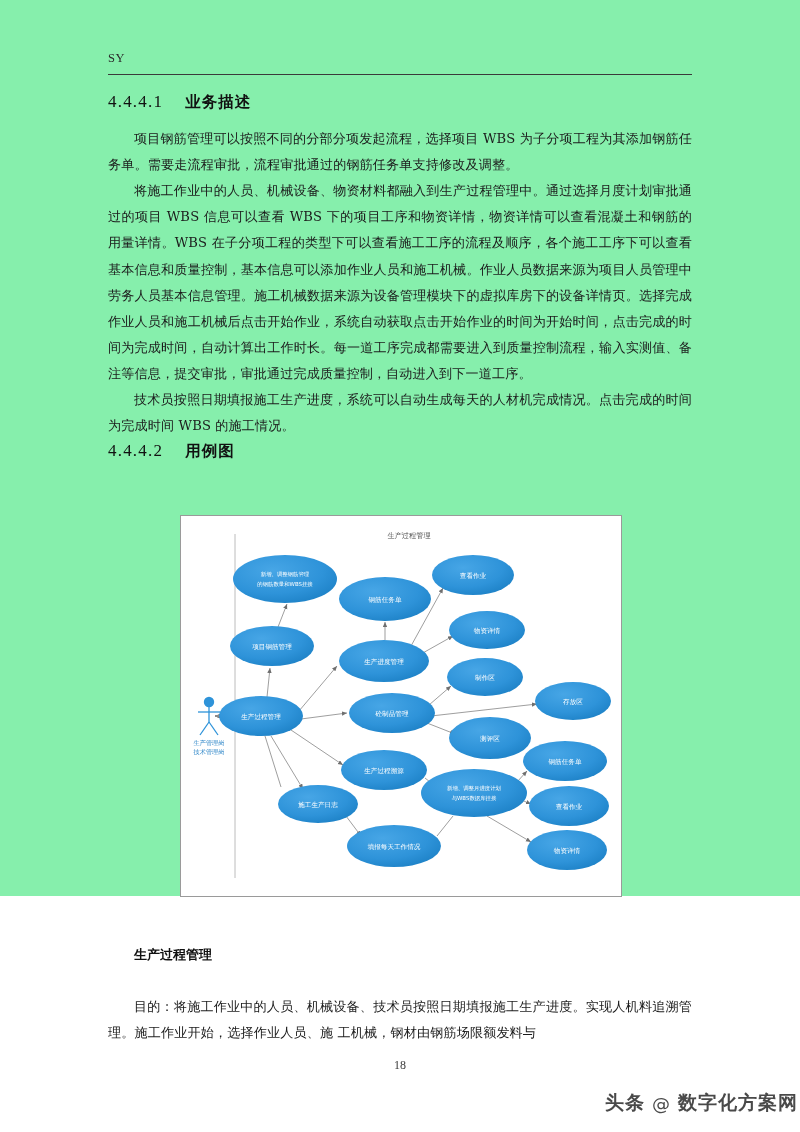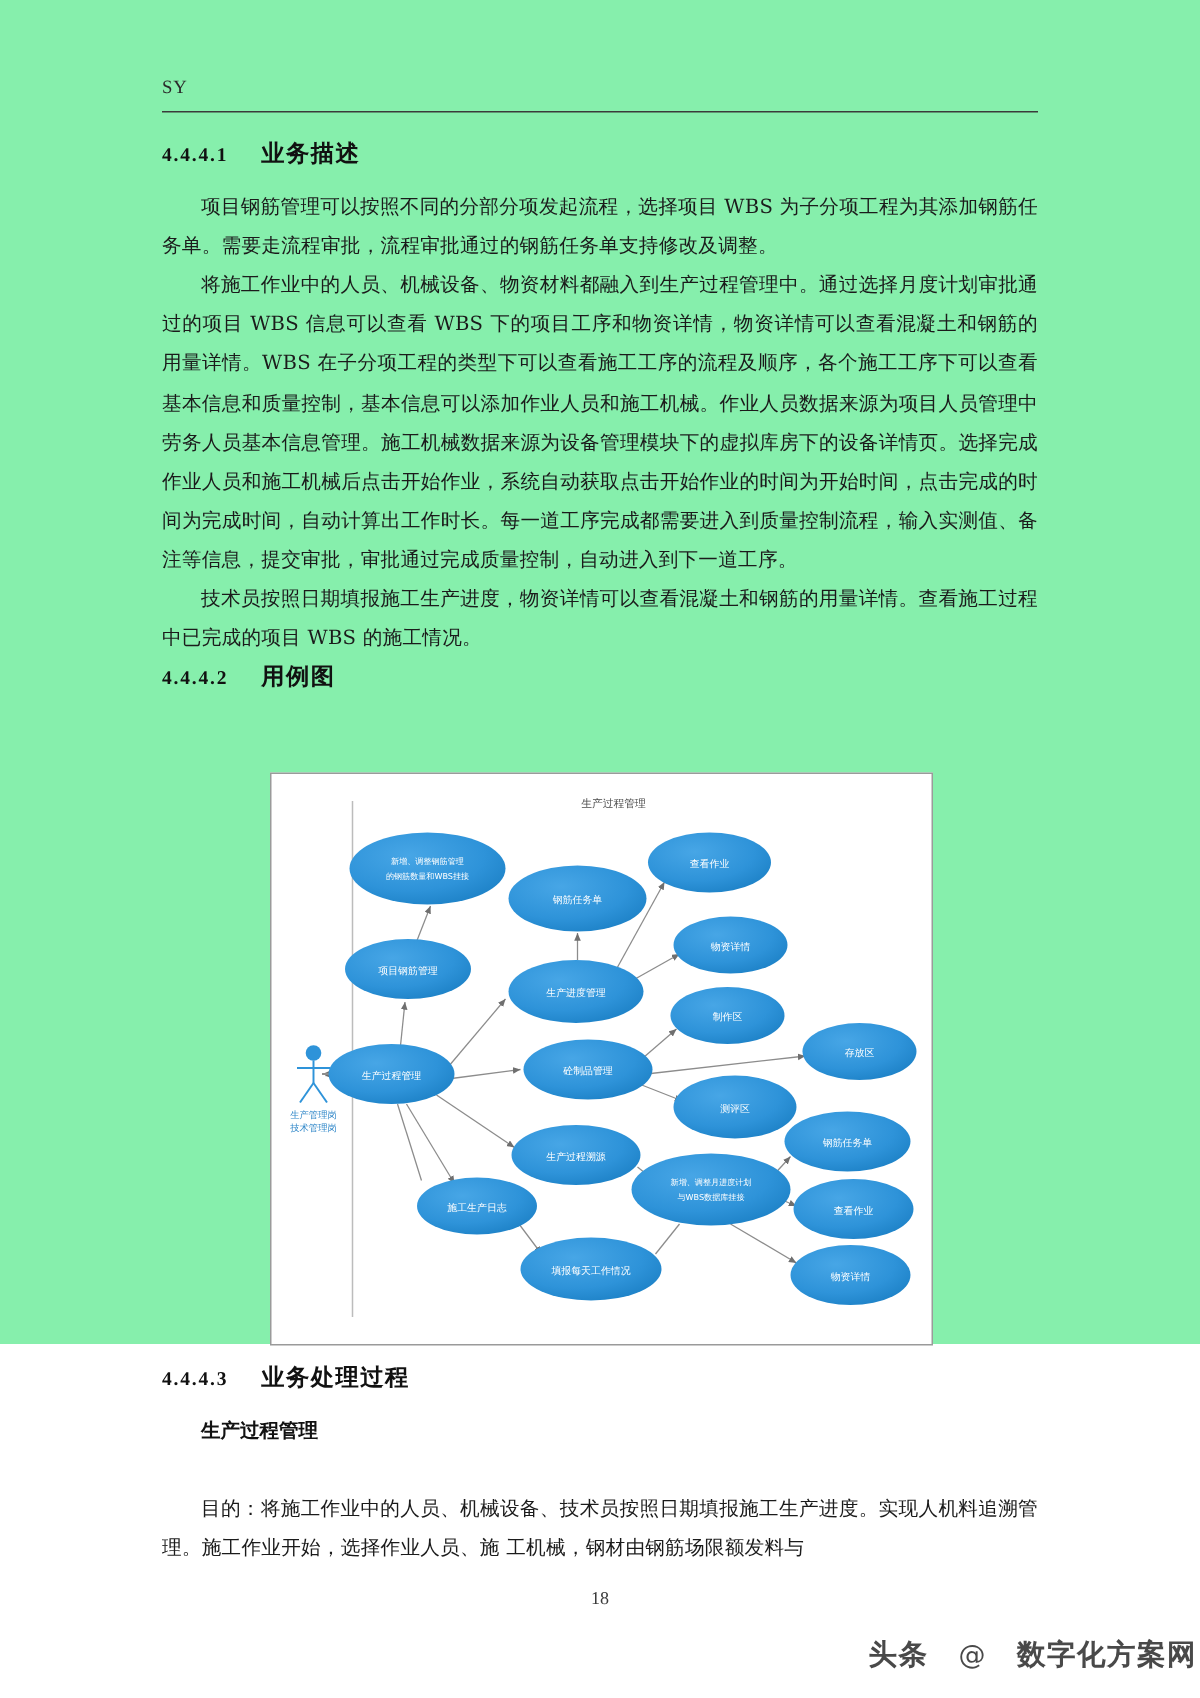--- a/index.html
+++ b/index.html
@@ -44,22 +44,22 @@
   
   .h3 {
     position: absolute;
     left: 108px;
     width: 600px;
     white-space: nowrap;
     color: #111;
   }
   .h3 .num {
     font-family: "Liberation Serif", serif;
-    font-size: 13px;
-    font-weight: bold;
+    font-size: 17px;
+    font-weight: normal;
     letter-spacing: 1.2px;
   }
   .h3 .title {
     font-family: "DejaVu Sans", sans-serif;
     font-size: 15.5px;
     font-weight: bold;
     margin-left: 22px;
     letter-spacing: 1px;
     margin-top: 22px;
   }
@@ -132,21 +132,21 @@
     font-size: 12px;
     color: #3a3a3a;
   }
 
   .watermark {
     position: absolute;
     right: 18px;
     top: 1090px;
     display: flex;
     align-items: center;
-    gap: 20px;
+    gap: 7px;
     font-family: "DejaVu Sans", sans-serif;
     font-size: 19px;
     font-weight: bold;
     color: #3c3c3c;
     letter-spacing: 1px;
     opacity: 0.93;
     margin-left: 28px;
   }
   .wm-sep { font-weight: normal; font-size: 18px; }
 </style>
@@ -158,21 +158,21 @@
   <div class="header">
     <div class="header-text">SY</div>
   </div>
 
   <div class="h3" style="top:92px">
     <span class="num">4.4.4.1</span><span class="title">业务描述</span>
   </div>
 
   <div class="para" style="top:178px">将施工作业中的人员、机械设备、物资材料都融入到生产过程管理中。通过选择月度计划审批通过的项目 WBS 信息可以查看 WBS 下的项目工序和物资详情，物资详情可以查看混凝土和钢筋的用量详情。WBS 在子分项工程的类型下可以查看施工工序的流程及顺序，各个施工工序下可以查看基本信息和质量控制，基本信息可以添加作业人员和施工机械。作业人员数据来源为项目人员管理中劳务人员基本信息管理。施工机械数据来源为设备管理模块下的虚拟库房下的设备详情页。选择完成作业人员和施工机械后点击开始作业，系统自动获取点击开始作业的时间为开始时间，点击完成的时间为完成时间，自动计算出工作时长。每一道工序完成都需要进入到质量控制流程，输入实测值、备注等信息，提交审批，审批通过完成质量控制，自动进入到下一道工序。</div>
   <div class="para" style="top:126px">项目钢筋管理可以按照不同的分部分项发起流程，选择项目 WBS 为子分项工程为其添加钢筋任务单。需要走流程审批，流程审批通过的钢筋任务单支持修改及调整。</div>
-  <div class="para" style="top:387px">技术员按照日期填报施工生产进度，物资详情可以查看混凝土和钢筋的用量详情。查看施工过程中已完成的项目 WBS 的施工情况。</div>
+  <div class="para" style="top:387px">技术员按照日期填报施工生产进度，系统可以自动生成每天的人材机完成情况。点击完成的时间为完成时间 WBS 的施工情况。</div>
 
   <div class="h3" style="top:441px">
     <span class="num">4.4.4.2</span><span class="title">用例图</span>
   </div>
 
   <div class="diagram">
     <svg width="440" height="380" viewBox="0 0 440 380" xmlns="http://www.w3.org/2000/svg">
       <defs>
         <radialGradient id="ucgrad" cx="38%" cy="32%" r="78%">
           <stop offset="0%" stop-color="#47a6e6"></stop>
@@ -328,23 +328,20 @@
           <text class="ucl" x="213" y="333" text-anchor="middle">填报每天工作情况</text>
         </g>
         <g>
           <ellipse cx="386" cy="334" rx="40" ry="20" fill="url(#ucgrad)"></ellipse>
           <text class="ucl" x="386" y="337" text-anchor="middle">物资详情</text>
         </g>
       </g>
     </svg>
   </div>
 
-  <div class="h3" style="top:908px">
-    <span class="num">4.4.4.3</span><span class="title">业务处理过程</span>
-  </div>
 
   <div class="subhead" style="top:942px">生产过程管理</div>
   <div class="para" style="top:994px">目的：将施工作业中的人员、机械设备、技术员按照日期填报施工生产进度。实现人机料追溯管理。施工作业开始，选择作业人员、施 工机械，钢材由钢筋场限额发料与</div>
 
   <div class="pagenum">18</div>
 
   <div class="watermark">
     <span>头条</span>
     <span class="wm-sep">@</span>
     <span>数字化方案网</span>

